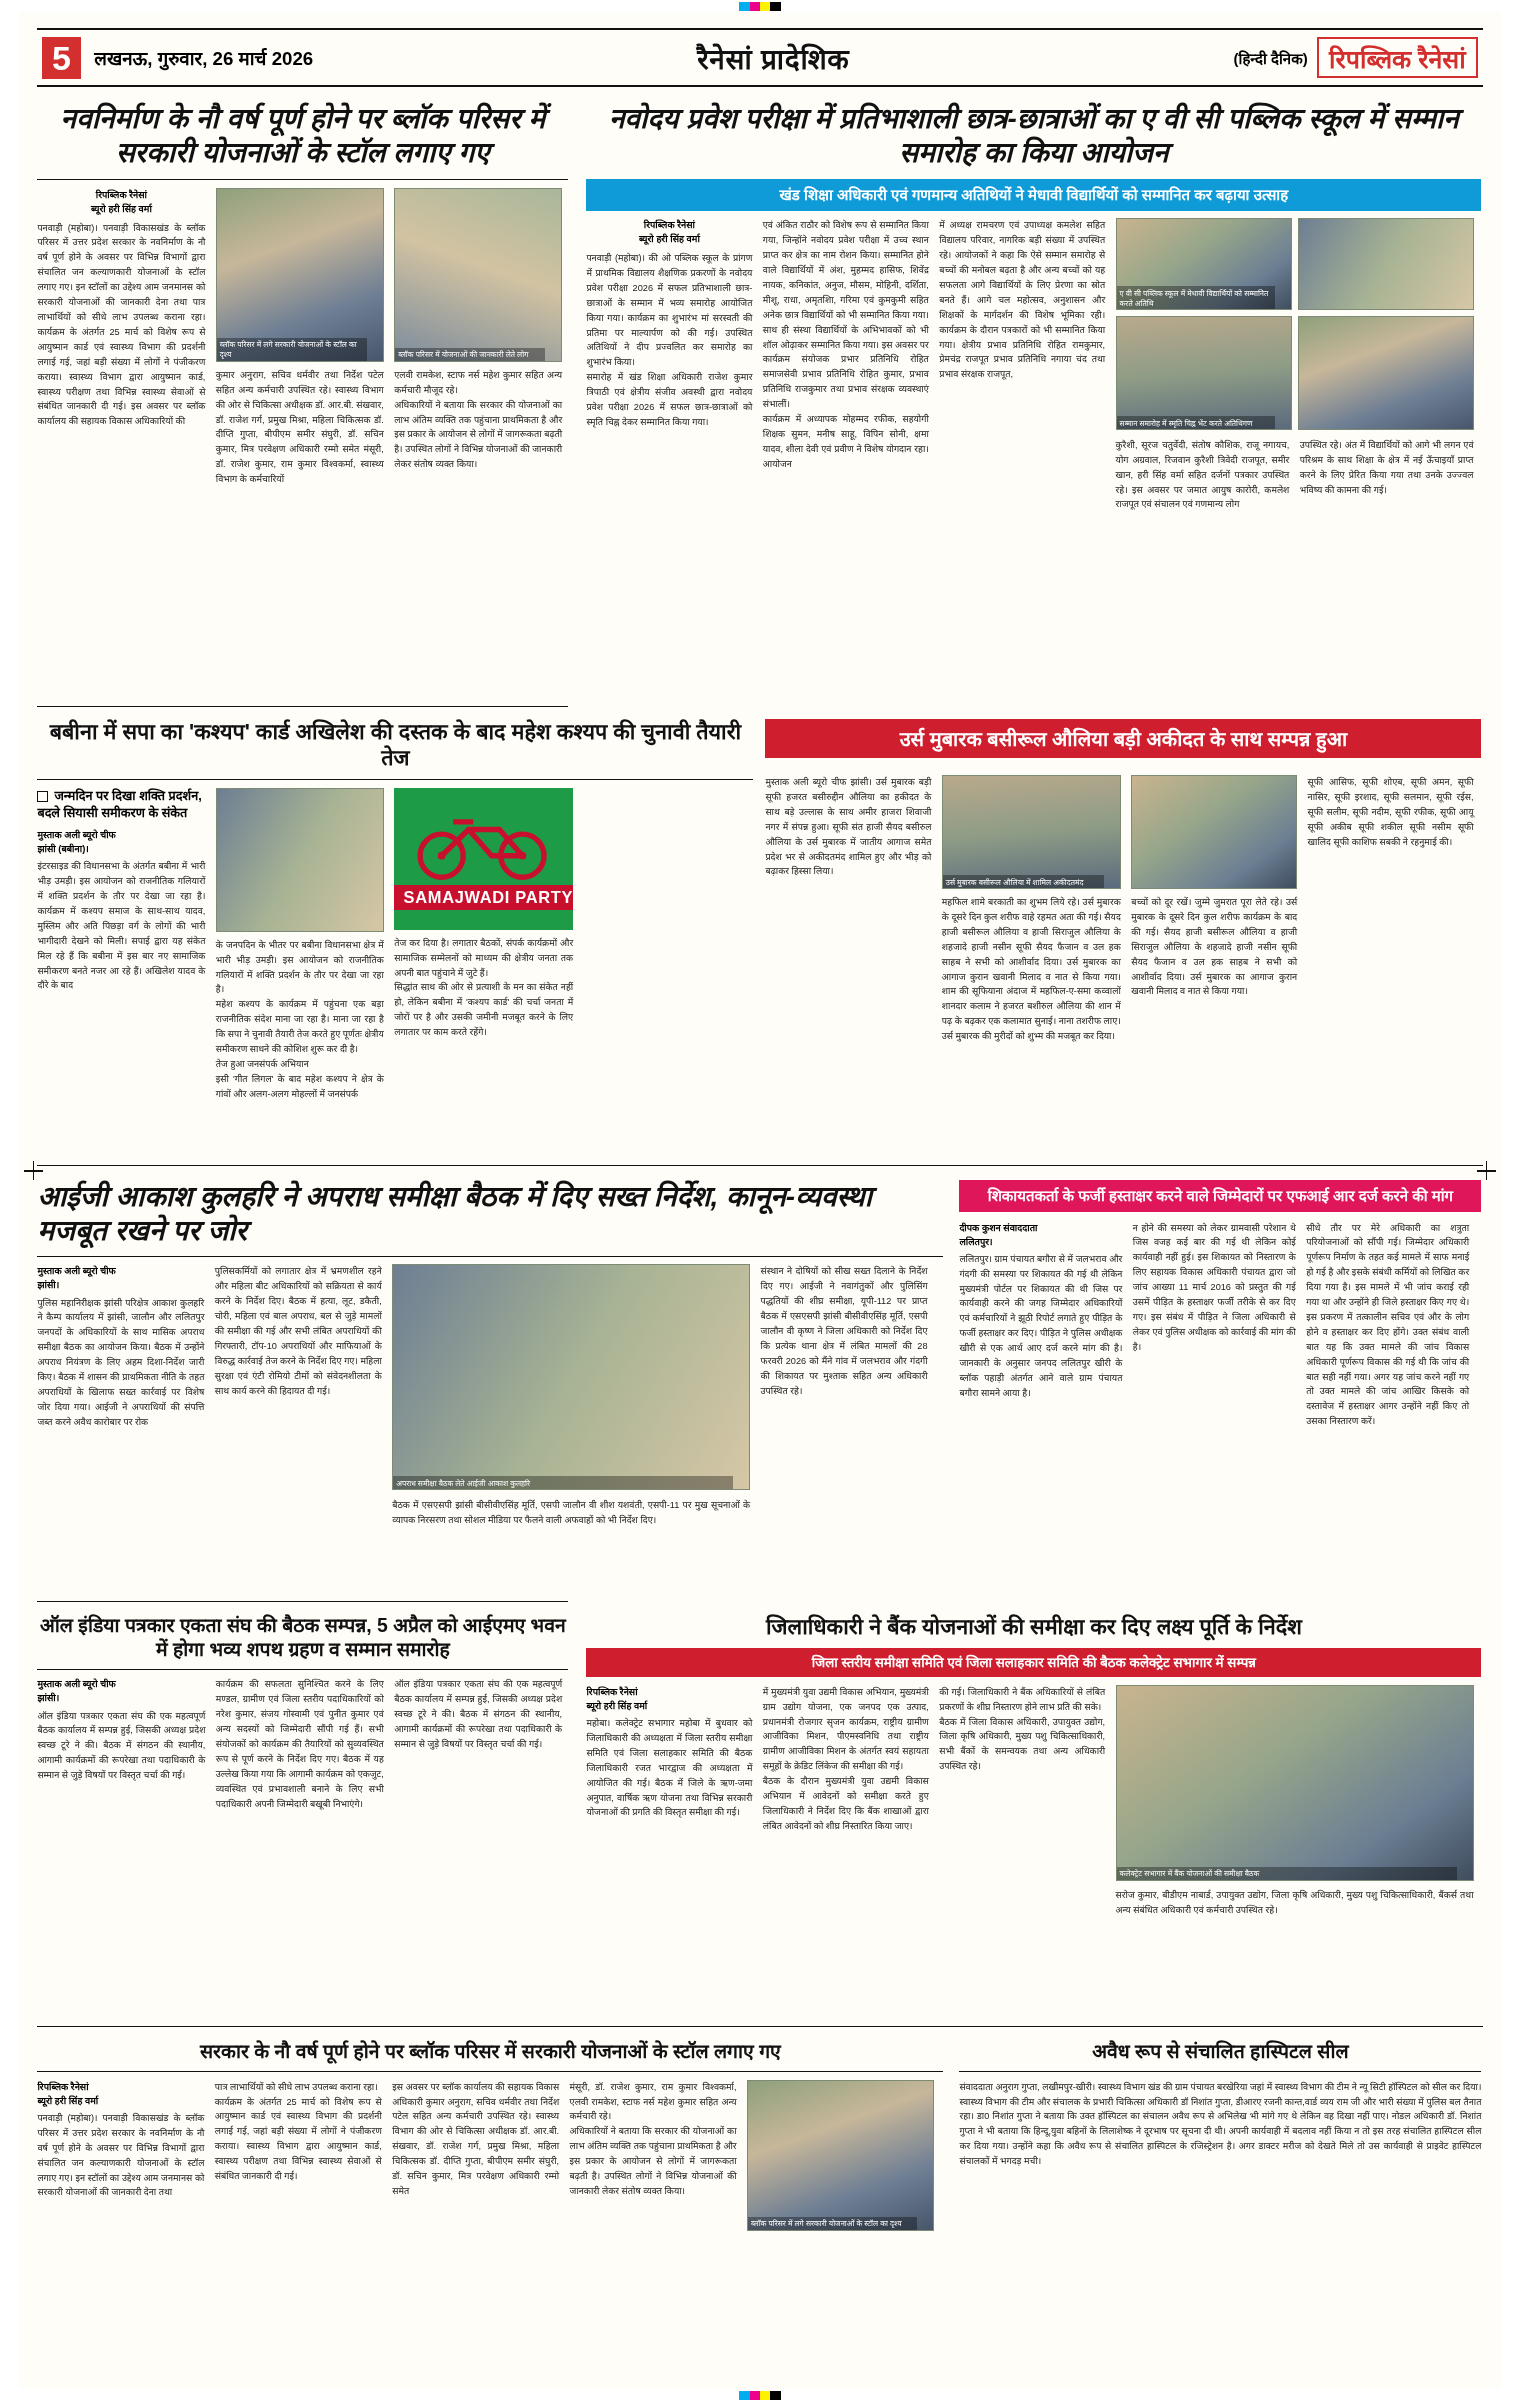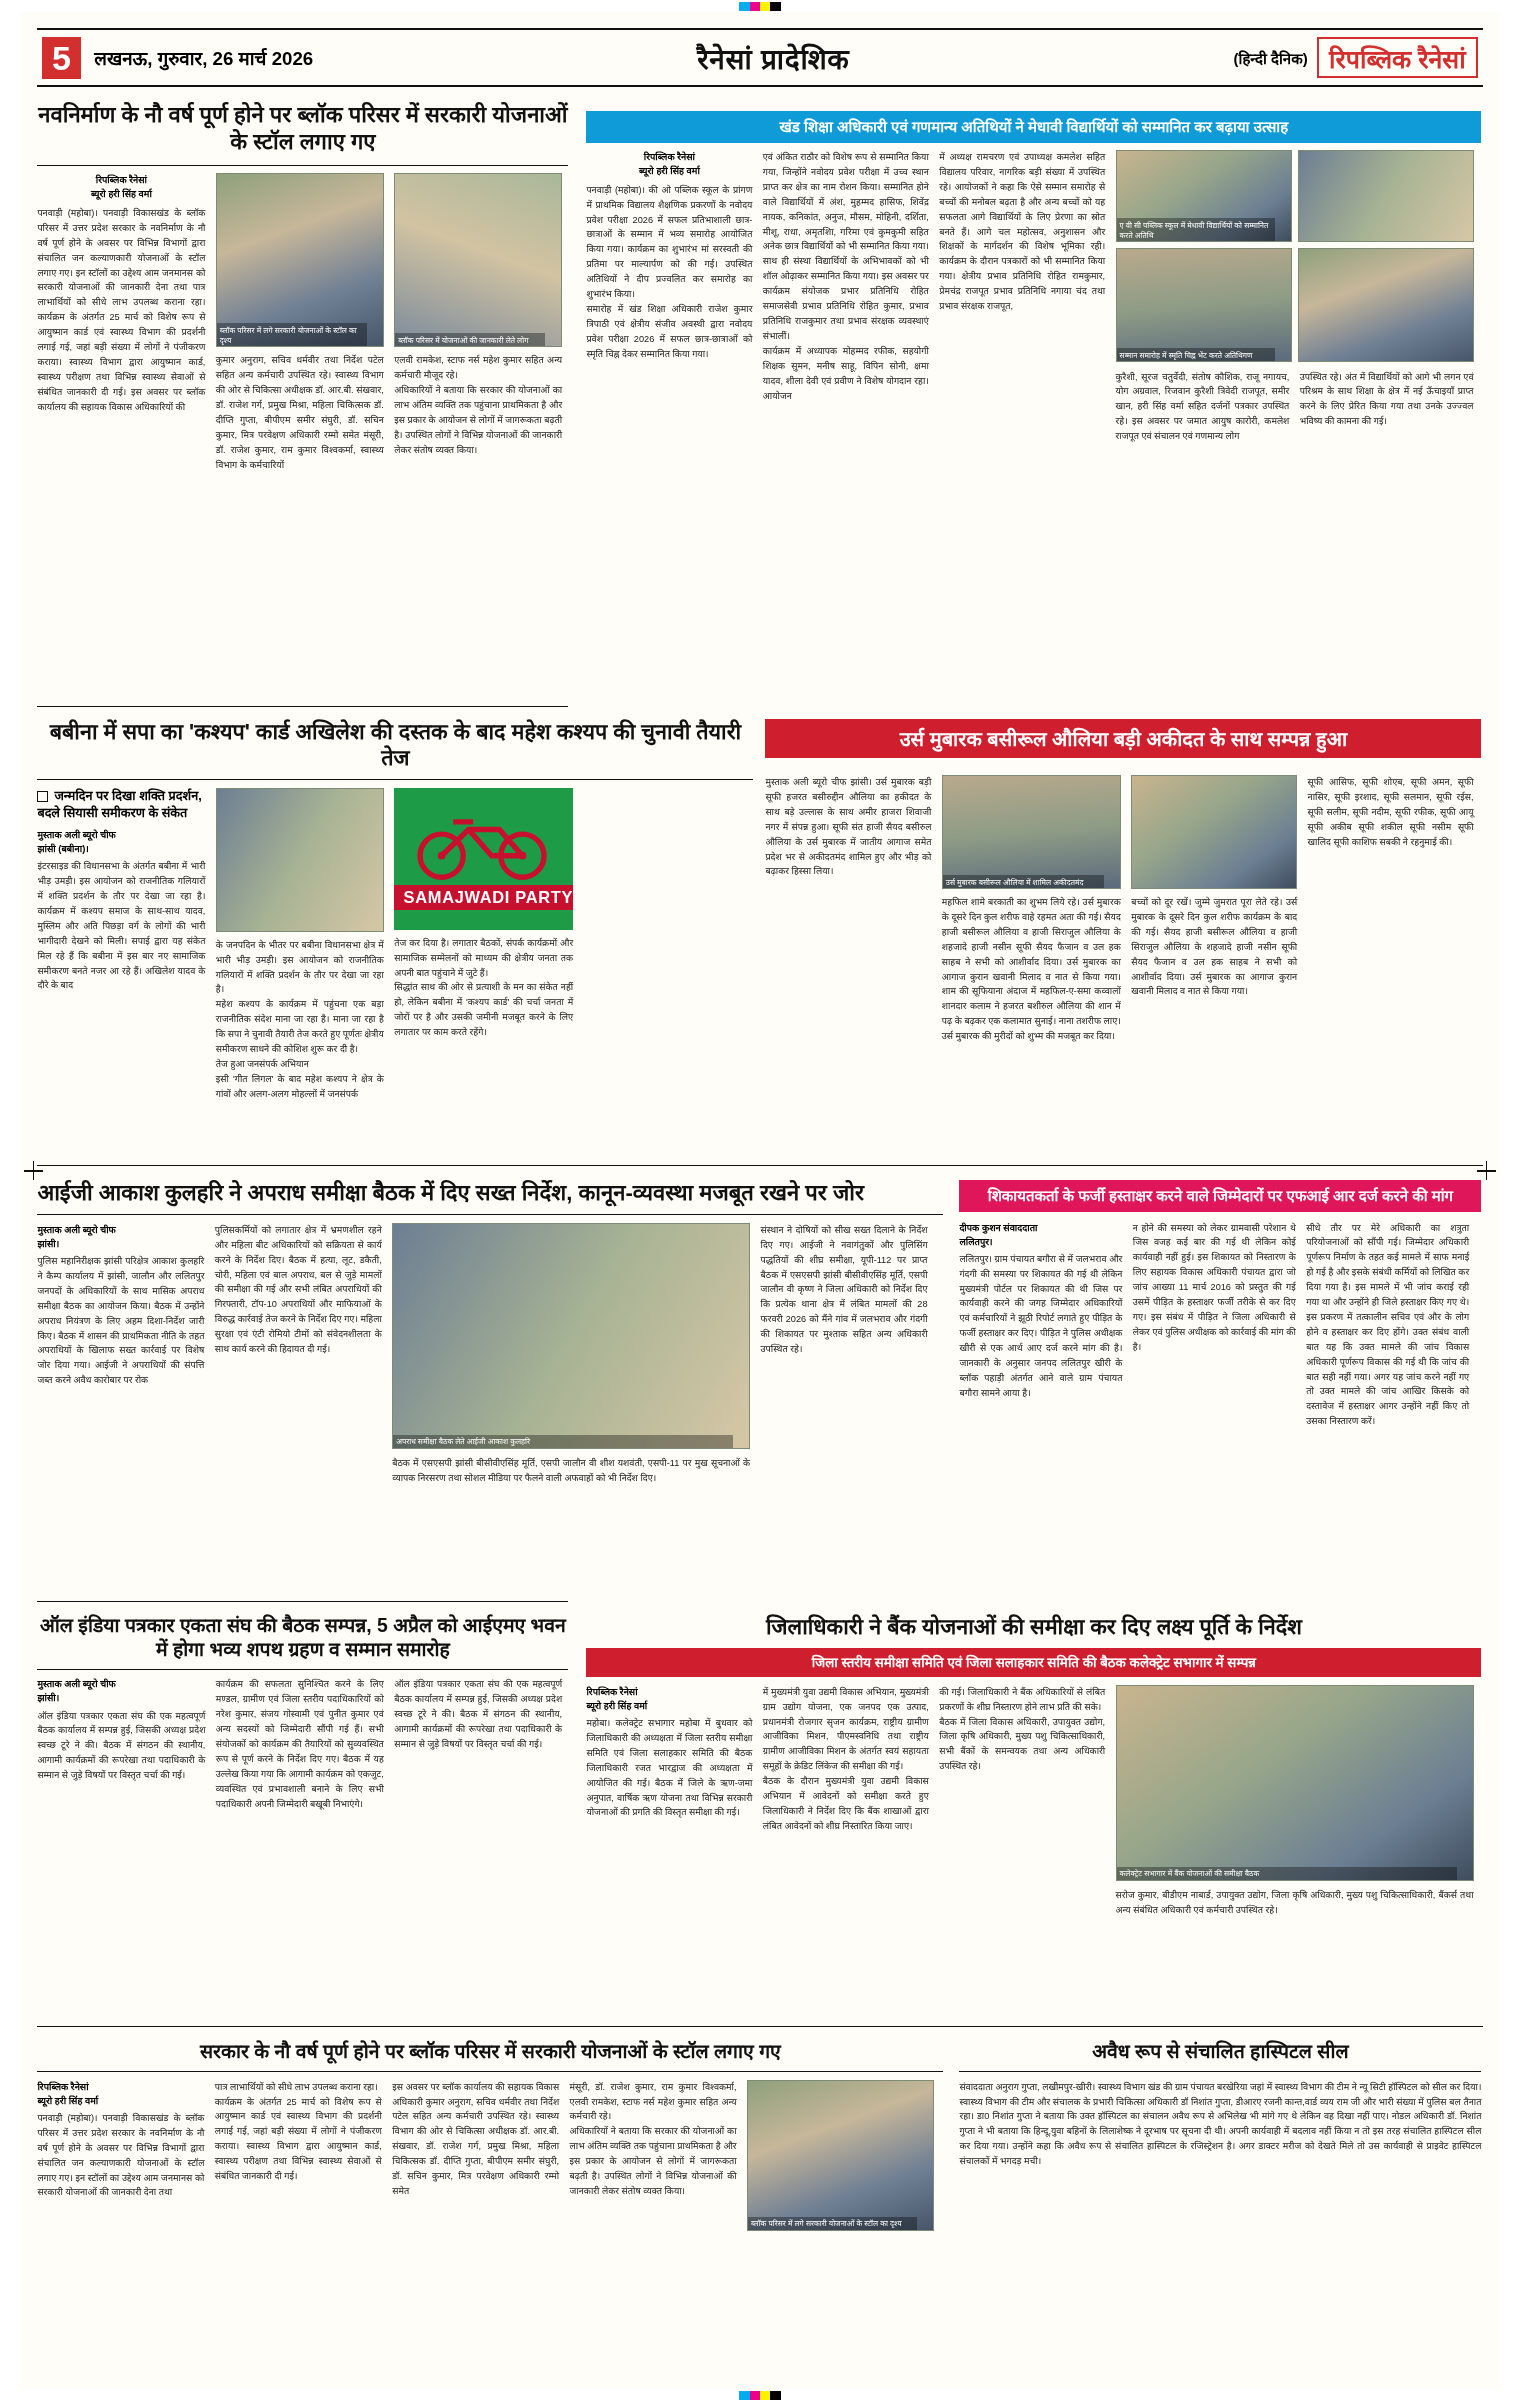--- a/index.html
+++ b/index.html
@@ -53,21 +53,21 @@
 
   
   .ph1{background:linear-gradient(160deg,#8fa07c 0%,#c7b79a 35%,#6f7f94 70%,#47566b 100%);}
   .ph2{background:linear-gradient(145deg,#c9b48e 0%,#97a68a 40%,#6c7f93 75%,#3f4d5e 100%);}
   .ph3{background:linear-gradient(200deg,#a9b79a 0%,#d2c3a2 45%,#7b8b9c 100%);}
   .ph4{background:linear-gradient(120deg,#6d7e93 0%,#a7b394 50%,#d6c7a6 100%);}
   .ph5{background:linear-gradient(175deg,#b9a98c 0%,#8e9c86 50%,#5b6a7d 100%);}
 
   .sect{position:absolute;}
 
-  .headline-xl{font-size:22px;}
+  .headline-xl{font-size:28px;font-style:italic;}
   .headline-l{font-size:21.6px;}
   .headline-m{font-size:19.4px;}
 
   .sq-bullet{display:inline-block;width:9px;height:9px;border:1.5px solid #111;margin-right:6px;vertical-align:middle;}
 
   
   .sp-logo{background:#1e9b46;display:flex;flex-direction:column;align-items:center;justify-content:center;}
   .sp-logo .cyc{width:86%;}
   .sp-logo .sp-name{background:#c8102e;color:#fff;font-weight:bold;font-size:16.4px;letter-spacing:0.7px;width:100%;text-align:right;padding:3px 0;}
 
@@ -131,20 +131,21 @@
           <div class="photo ph3" style="height:172px;margin-bottom:6px;">
             <div class="cap">ब्लॉक परिसर में योजनाओं की जानकारी लेते लोग</div>
           </div>
           <div class="body-col" style="white-space:pre-line;">एलवी रामकेश, स्टाफ नर्स महेश कुमार सहित अन्य कर्मचारी मौजूद रहे।
 अधिकारियों ने बताया कि सरकार की योजनाओं का लाभ अंतिम व्यक्ति तक पहुंचाना प्राथमिकता है और इस प्रकार के आयोजन से लोगों में जागरूकता बढ़ती है। उपस्थित लोगों ने विभिन्न योजनाओं की जानकारी लेकर संतोष व्यक्त किया।</div>
         </div>
       </div>
     </div>
 
     <div class="sect" style="left:567px;top:90px;width:895px;">
+      <div class="hl headline-xl" style="text-align:center;">नवोदय प्रवेश परीक्षा में प्रतिभाशाली छात्र-छात्राओं का ए वी सी पब्लिक स्कूल में सम्मान समारोह का किया आयोजन</div>
       <div class="kicker" style="margin-top:9px;">खंड शिक्षा अधिकारी एवं गणमान्य अतिथियों ने मेधावी विद्यार्थियों को सम्मानित कर बढ़ाया उत्साह</div>
       <div style="display:flex;gap:10.4px;margin-top:7.5px;">
         <div style="width:166px;">
           <div class="byline" style="white-space:pre-line;text-align:center;margin-bottom:4.5px;">रिपब्लिक रैनेसां
 ब्यूरो हरी सिंह वर्मा</div>
           <div class="body-col" style="white-space:pre-line;">पनवाड़ी (महोबा)। की ओ पब्लिक स्कूल के प्रांगण में प्राथमिक विद्यालय शैक्षणिक प्रकरणों के नवोदय प्रवेश परीक्षा 2026 में सफल प्रतिभाशाली छात्र-छात्राओं के सम्मान में भव्य समारोह आयोजित किया गया। कार्यक्रम का शुभारंभ मां सरस्वती की प्रतिमा पर माल्यार्पण को की गई। उपस्थित अतिथियों ने दीप प्रज्वलित कर समारोह का शुभारंभ किया।
 समारोह में खंड शिक्षा अधिकारी राजेश कुमार त्रिपाठी एवं क्षेत्रीय संजीव अवस्थी द्वारा नवोदय प्रवेश परीक्षा 2026 में सफल छात्र-छात्राओं को स्मृति चिह्न देकर सम्मानित किया गया।</div>
         </div>
         <div style="width:166px;">
           <div class="body-col" style="white-space:pre-line;">एवं अंकित राठौर को विशेष रूप से सम्मानित किया गया, जिन्होंने नवोदय प्रवेश परीक्षा में उच्च स्थान प्राप्त कर क्षेत्र का नाम रोशन किया। सम्मानित होने वाले विद्यार्थियों में अंश, मुहम्मद हासिफ, शिवेंद्र नायक, कनिकांत, अनुज, मौसम, मोहिनी, दर्शिता, मीशू, राधा, अमृतशिा, गरिमा एवं कुमकुमी सहित अनेक छात्र विद्यार्थियों को भी सम्मानित किया गया। साथ ही संस्था विद्यार्थियों के अभिभावकों को भी शॉल ओढ़ाकर सम्मानित किया गया। इस अवसर पर कार्यक्रम संयोजक प्रभार प्रतिनिधि रोहित समाजसेवी प्रभाव प्रतिनिधि रोहित कुमार, प्रभाव प्रतिनिधि राजकुमार तथा प्रभाव संरक्षक व्यवस्थाएं संभालीं।

